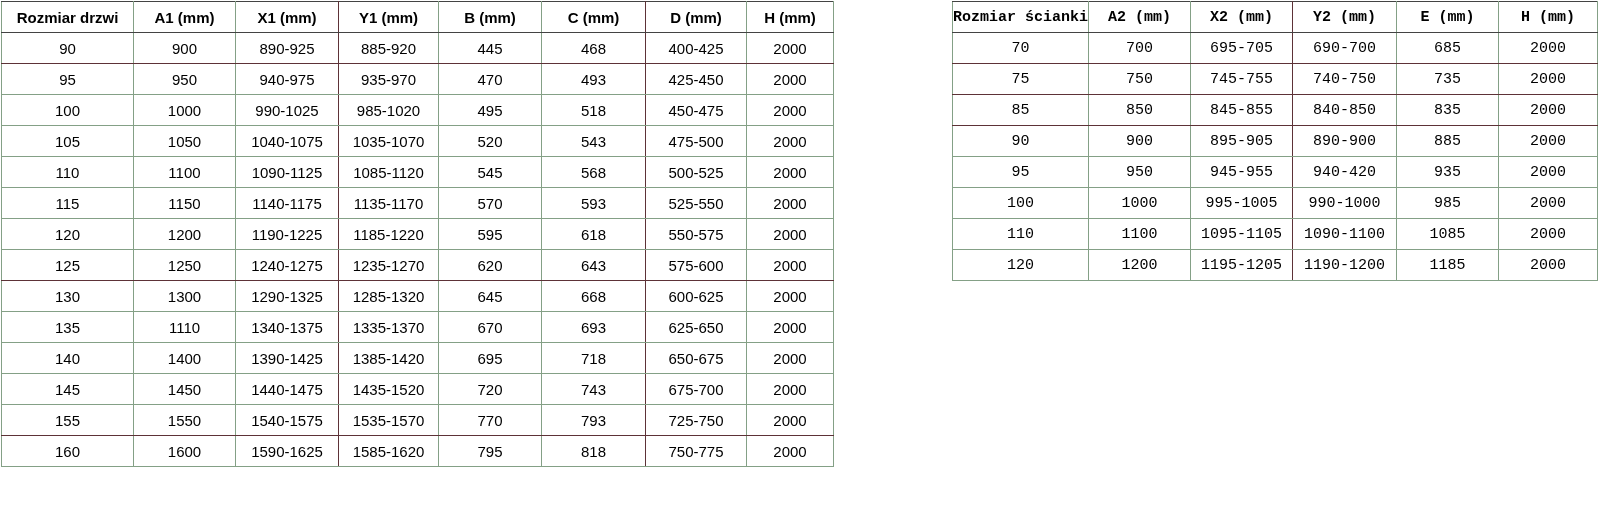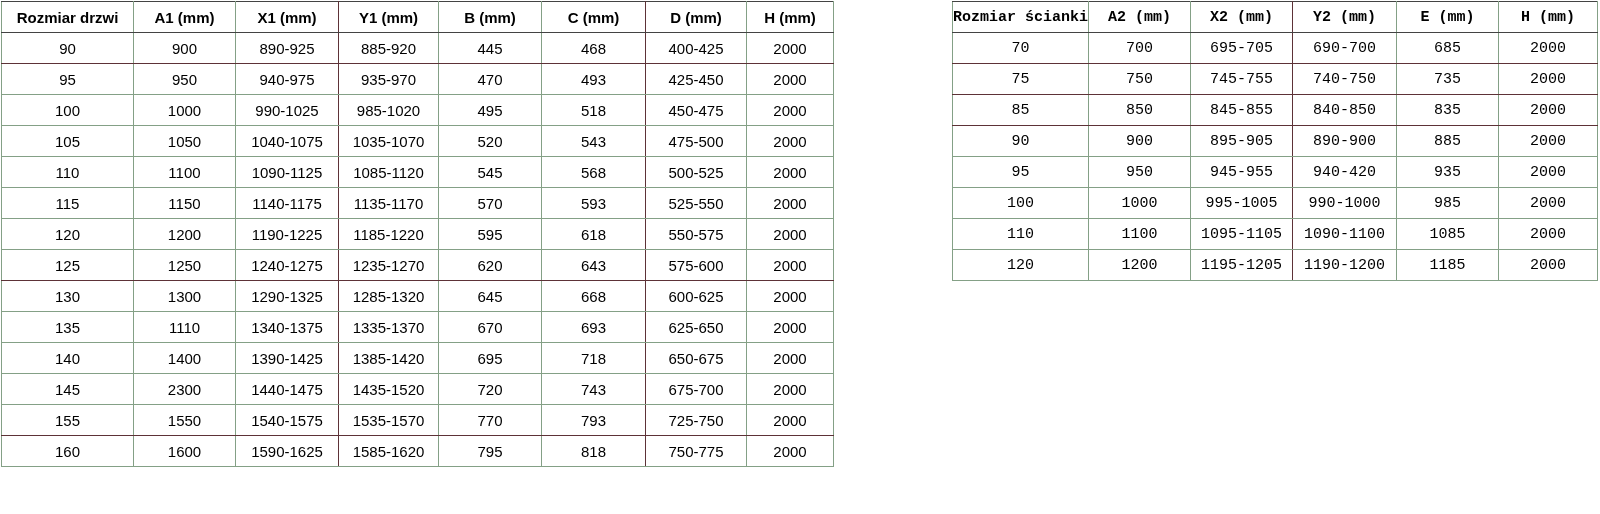--- a/index.html
+++ b/index.html
@@ -202,21 +202,21 @@
           <td>1400</td>
           <td>1390-1425</td>
           <td>1385-1420</td>
           <td>695</td>
           <td>718</td>
           <td>650-675</td>
           <td>2000</td>
         </tr>
         <tr>
           <td>145</td>
-          <td>2300</td>
+          <td>1450</td>
           <td>1440-1475</td>
           <td>1435-1520</td>
           <td>720</td>
           <td>743</td>
           <td>675-700</td>
           <td>2000</td>
         </tr>
         <tr>
           <td>155</td>
           <td>1550</td>

